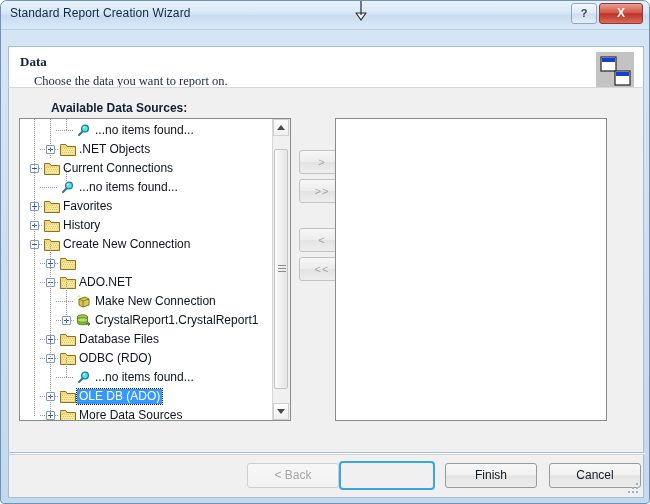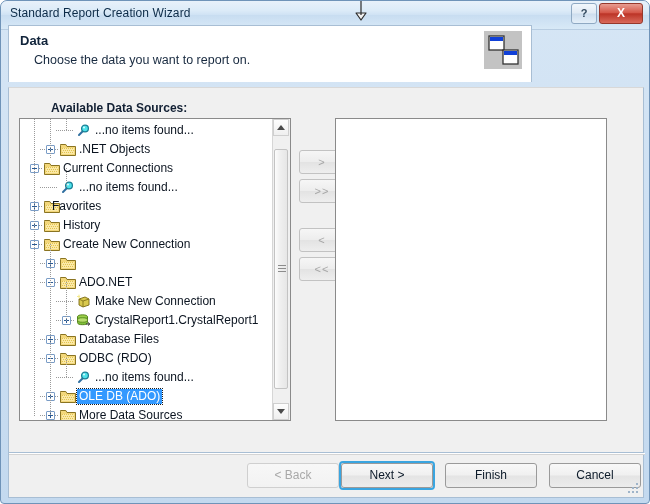--- a/index.html
+++ b/index.html
@@ -73,26 +73,27 @@
   
   #resize-cursor {
     position: absolute;
     left: 352px; top: 0px;
     width: 16px; height: 22px;
   }
 
   
   #header {
     position: absolute;
-    left: 7px; top: 24px;
-    width: 524px; height: 57px;
+    left: 7px; top: 45px;
+    width: 636px; height: 57px;
     box-sizing: border-box;
     background: #ffffff;
     border: 1px solid #a8bed4;
     border-bottom: none;
+    font-family: Liberation Serif, serif;
   }
   #header-title {
     position: absolute;
     left: 11px; top: 7px;
     font-size: 13px;
     font-weight: bold;
     color: #10233a;
   }
   #header-subtitle {
     position: absolute;
@@ -478,21 +479,21 @@
                     <rect x="11" y="7" width="1" height="1"></rect>
                     <rect x="13" y="7" width="1" height="1"></rect>
                     <rect x="2" y="9" width="1" height="1"></rect>
                     <rect x="4" y="9" width="1" height="1"></rect>
                     <rect x="6" y="9" width="1" height="1"></rect>
                     <rect x="8" y="9" width="1" height="1"></rect>
                     <rect x="10" y="9" width="1" height="1"></rect>
                     <rect x="12" y="9" width="1" height="1"></rect>
                   </g>
                 </svg></span>
-              <span class="tree-label" style="left: 30px;">Favorites</span>
+              <span class="tree-label" style="left: 41px;">Favorites</span>
             </div>
             <div class="tree-row" style="top: 97px;">
               <div class="expander plus" style="left: 10px;"></div>
               <span class="folder-icon" style="left: 24px;"><svg width="16" height="13" viewBox="0 0 16 13">
                   <path d="M0.5 2.5 L0.5 12.5 L15.5 12.5 L15.5 3.5 L7 3.5 L5.8 1.5 L0.5 1.5 Z" fill="#f3d77a" stroke="#8a7422" stroke-width="1"></path>
                   <rect x="2" y="5" width="12" height="6" fill="#fbe9a8"></rect>
                   <g fill="#e2c450">
                     <rect x="2" y="5" width="1" height="1"></rect>
                     <rect x="4" y="5" width="1" height="1"></rect>
                     <rect x="6" y="5" width="1" height="1"></rect>
@@ -808,21 +809,20 @@
     <div id="selected-panel"></div>
 
   </div>
 
   <div id="footer">
     <div id="footer-divider"></div>
 
     <div class="footer-btn" id="btn-back">&lt; Back</div>
 
     <div id="btn-next-focus"></div>
-    <div class="footer-btn" id="btn-next">Next &gt;</div>
 
     <div class="footer-btn" id="btn-finish">Finish</div>
     <div class="footer-btn" id="btn-cancel">Cancel</div>
 
     <svg id="resize-grip" viewBox="0 0 13 13">
       <g fill="#9fb4c9">
         <rect x="9" y="1" width="2" height="2"></rect>
         <rect x="5" y="5" width="2" height="2"></rect>
           <rect x="9" y="5" width="2" height="2"></rect>
         <rect x="1" y="9" width="2" height="2"></rect>

